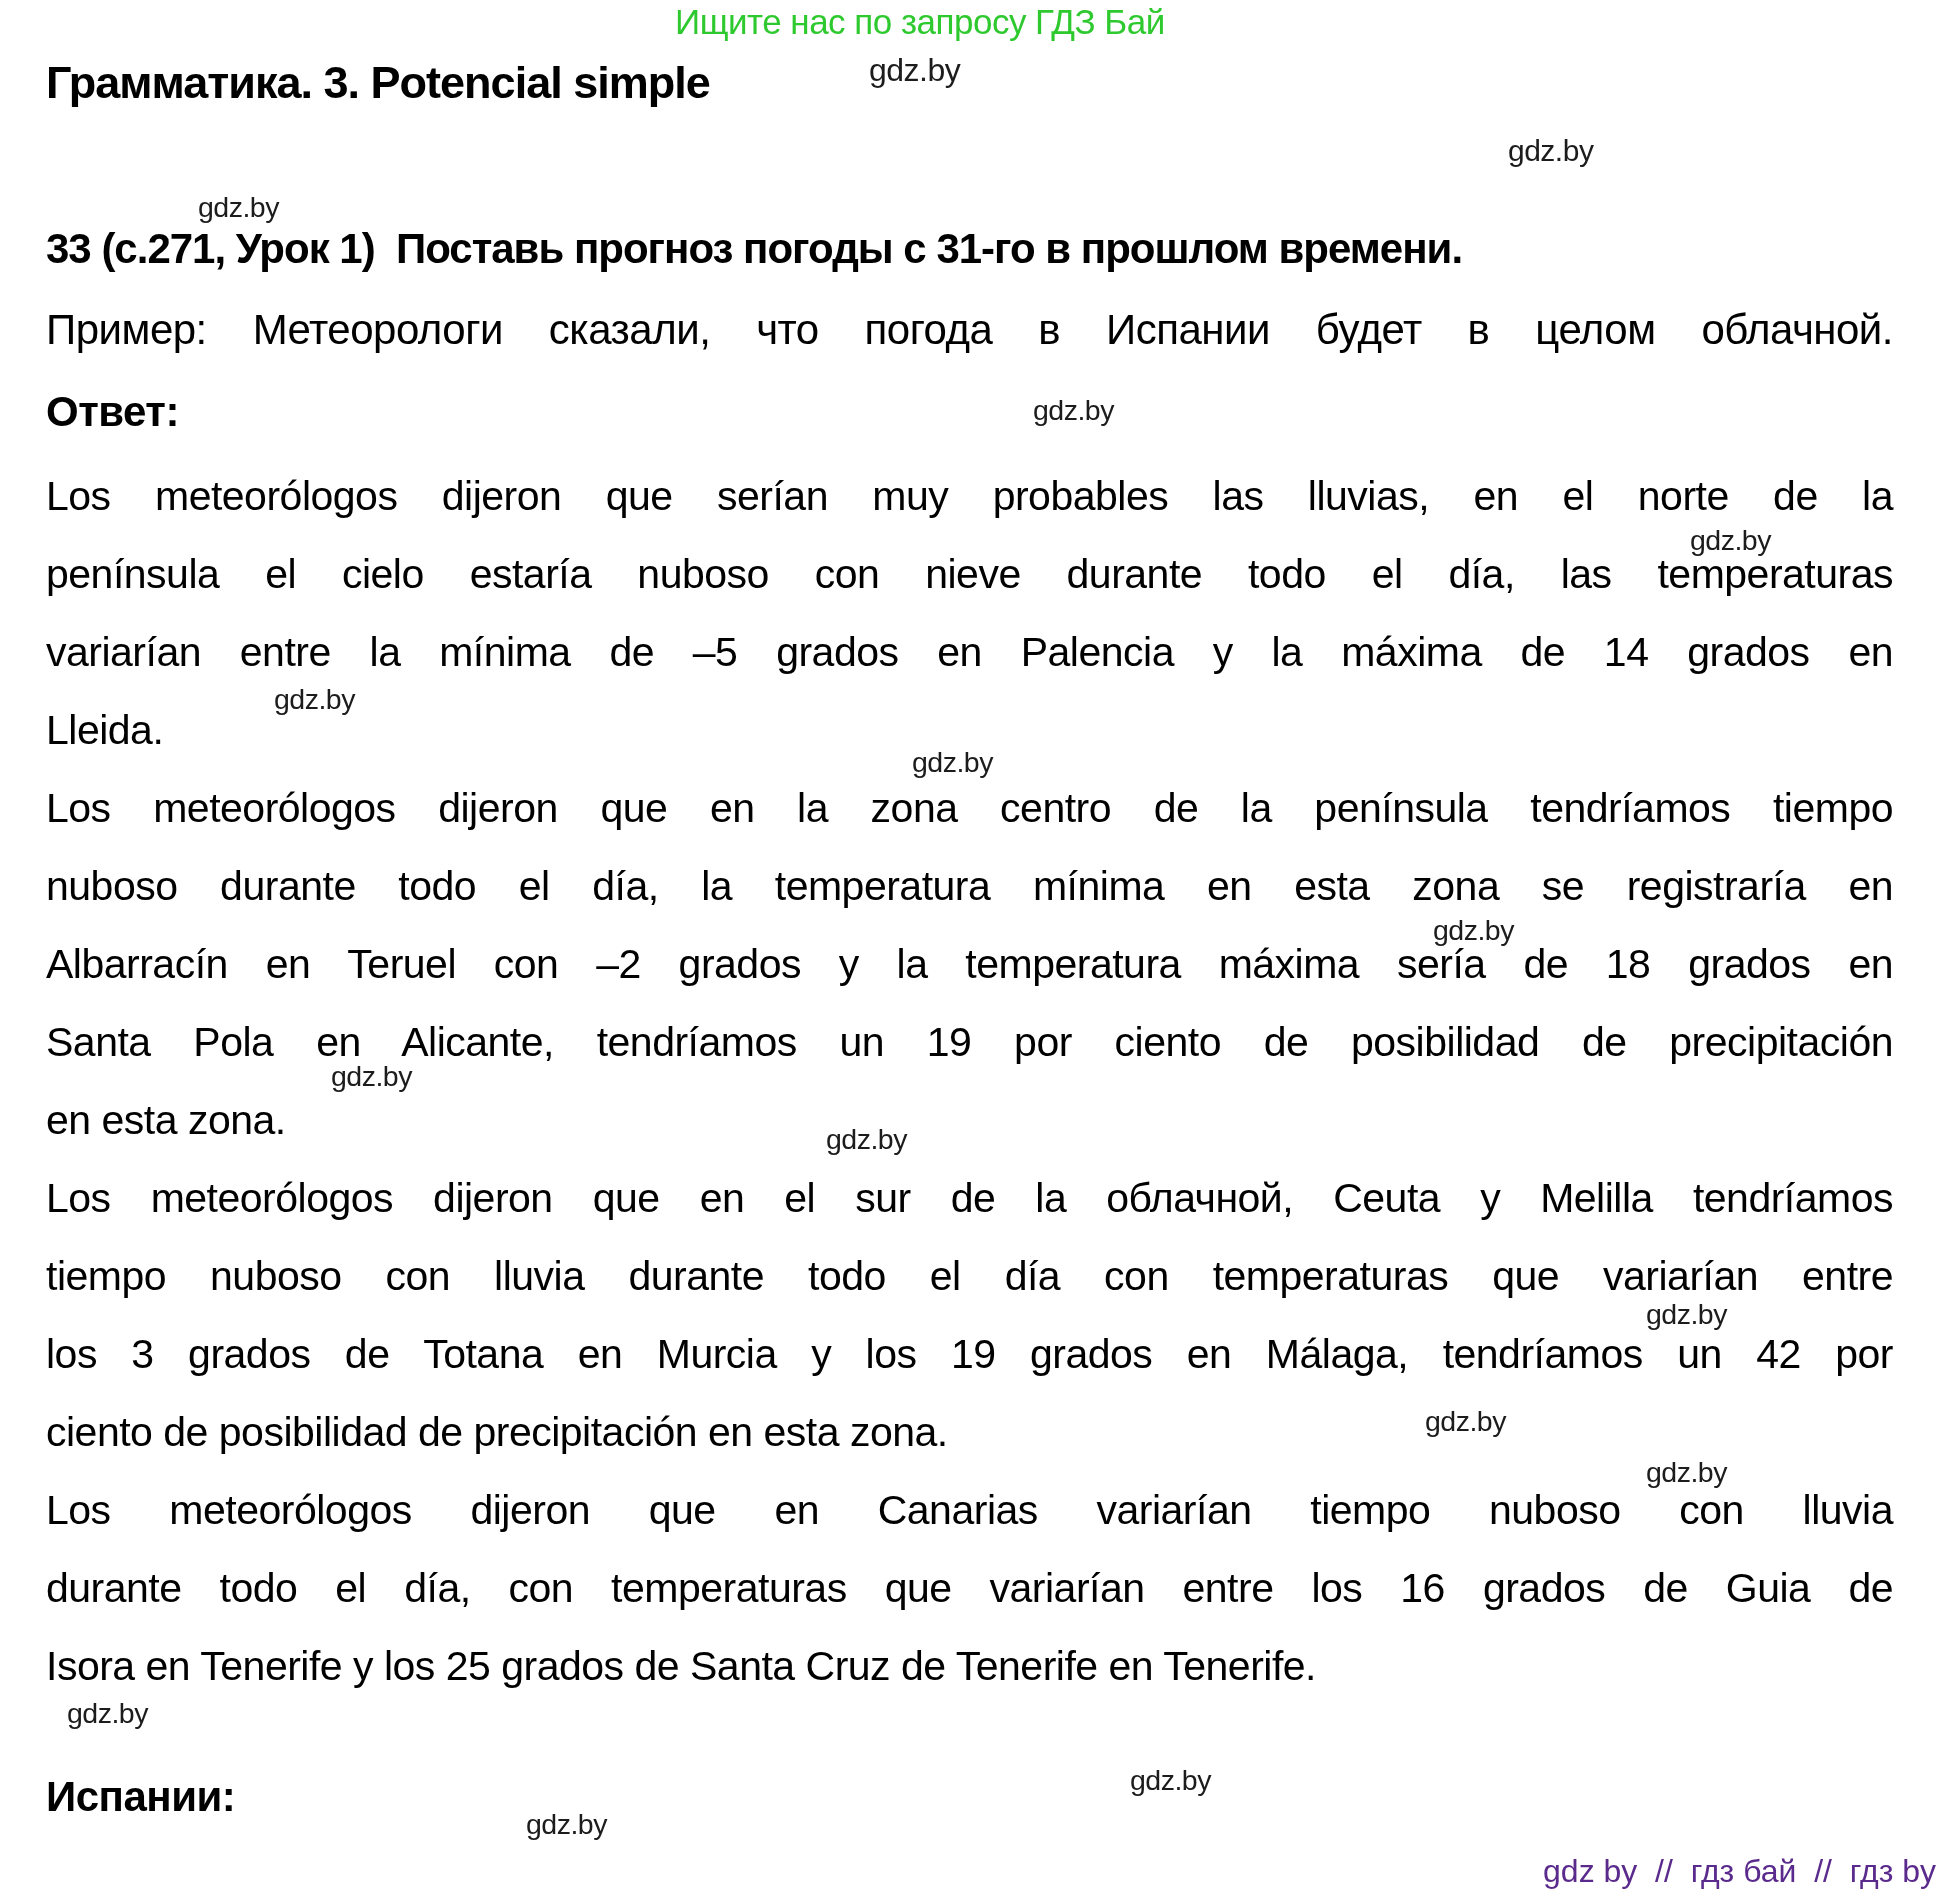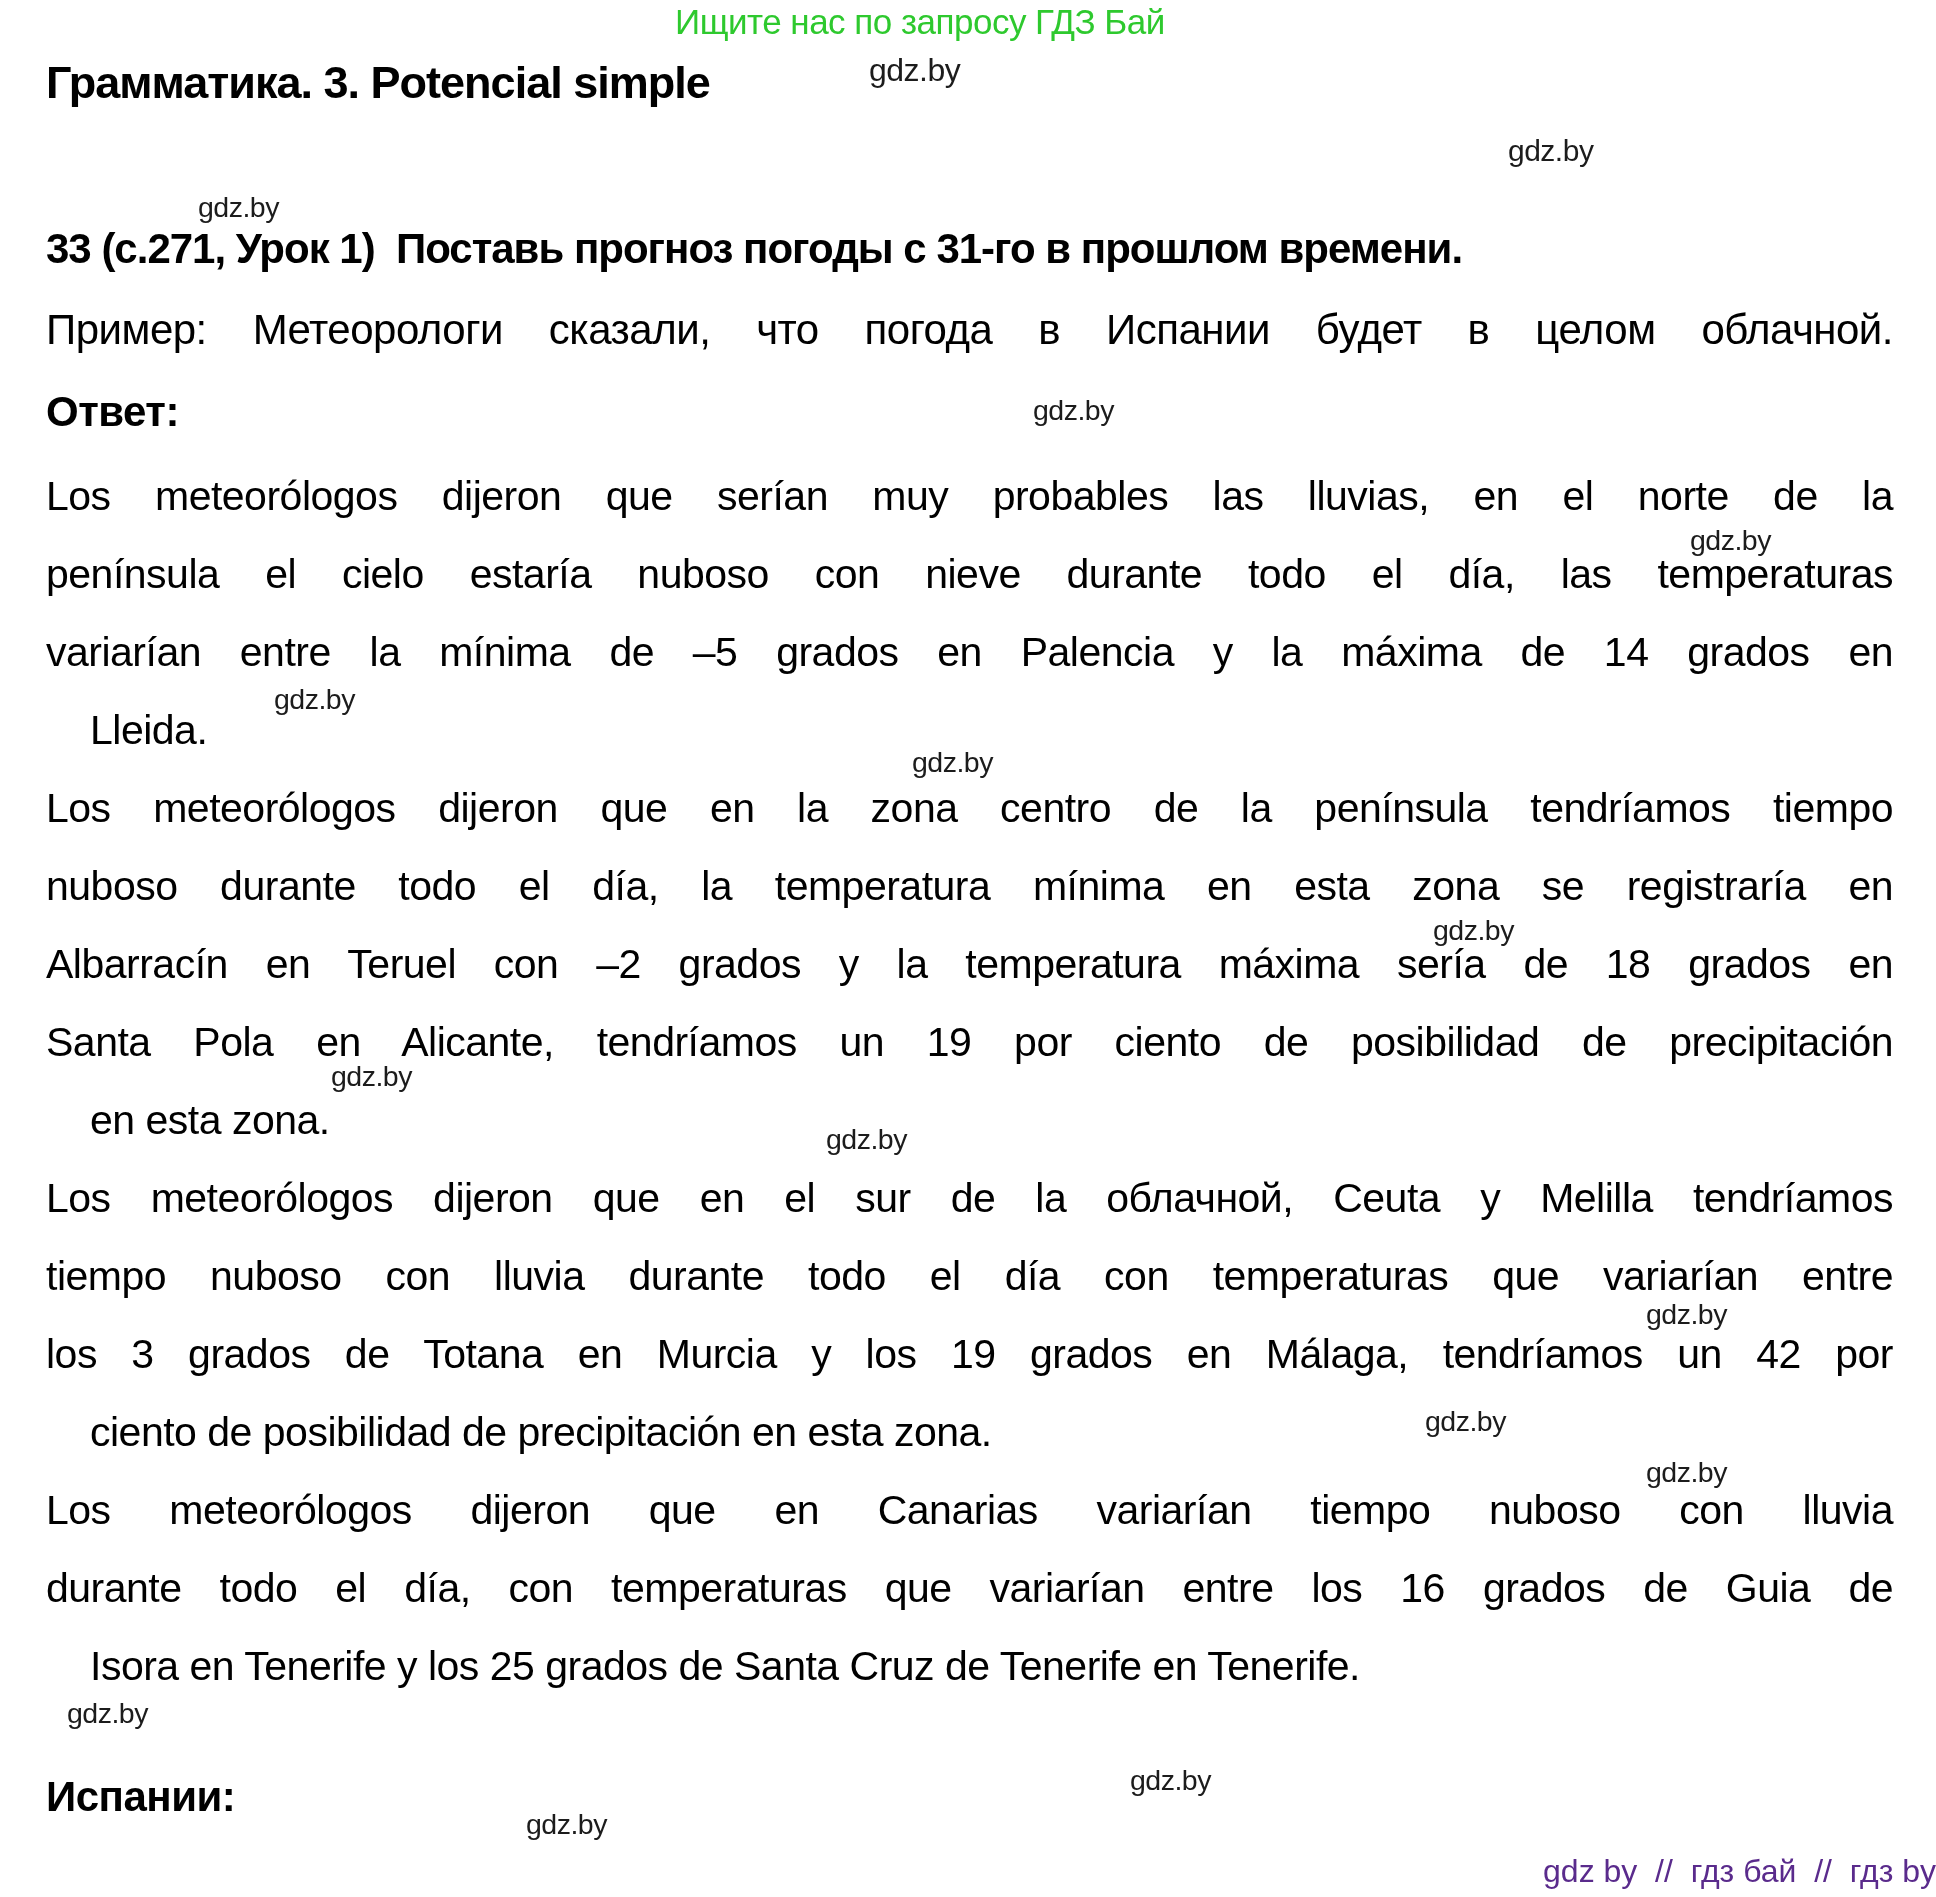--- a/index.html
+++ b/index.html
@@ -43,21 +43,21 @@
   }
   .answer-label { top: 388px; }
   .translation-label { top: 1773px; }
 
   .answer-block {
     position: absolute; left: 46px; top: 457px; width: 1847px;
     font-size: 41px; line-height: 78px; letter-spacing: -0.5px;
   }
   .paragraph { margin: 0; }
   .jline { text-align: justify; text-align-last: justify; }
-  .jline.lastline { text-align-last: left; margin-left: 44px; }
+  .jline.lastline { text-align-last: left; }
 
   .footer {
     position: absolute; left: 0; top: 1853px; width: 1936px;
     text-align: right;
     font-size: 32px; font-weight: 500;
     color: var(--footer_purple, #5a2b8c);
     white-space: pre-wrap;
   }
 
   .wm-layer { position: absolute; left: 8px; top: 0; width: 1936px; height: 1897px; pointer-events: none; margin-top: 14px; }

